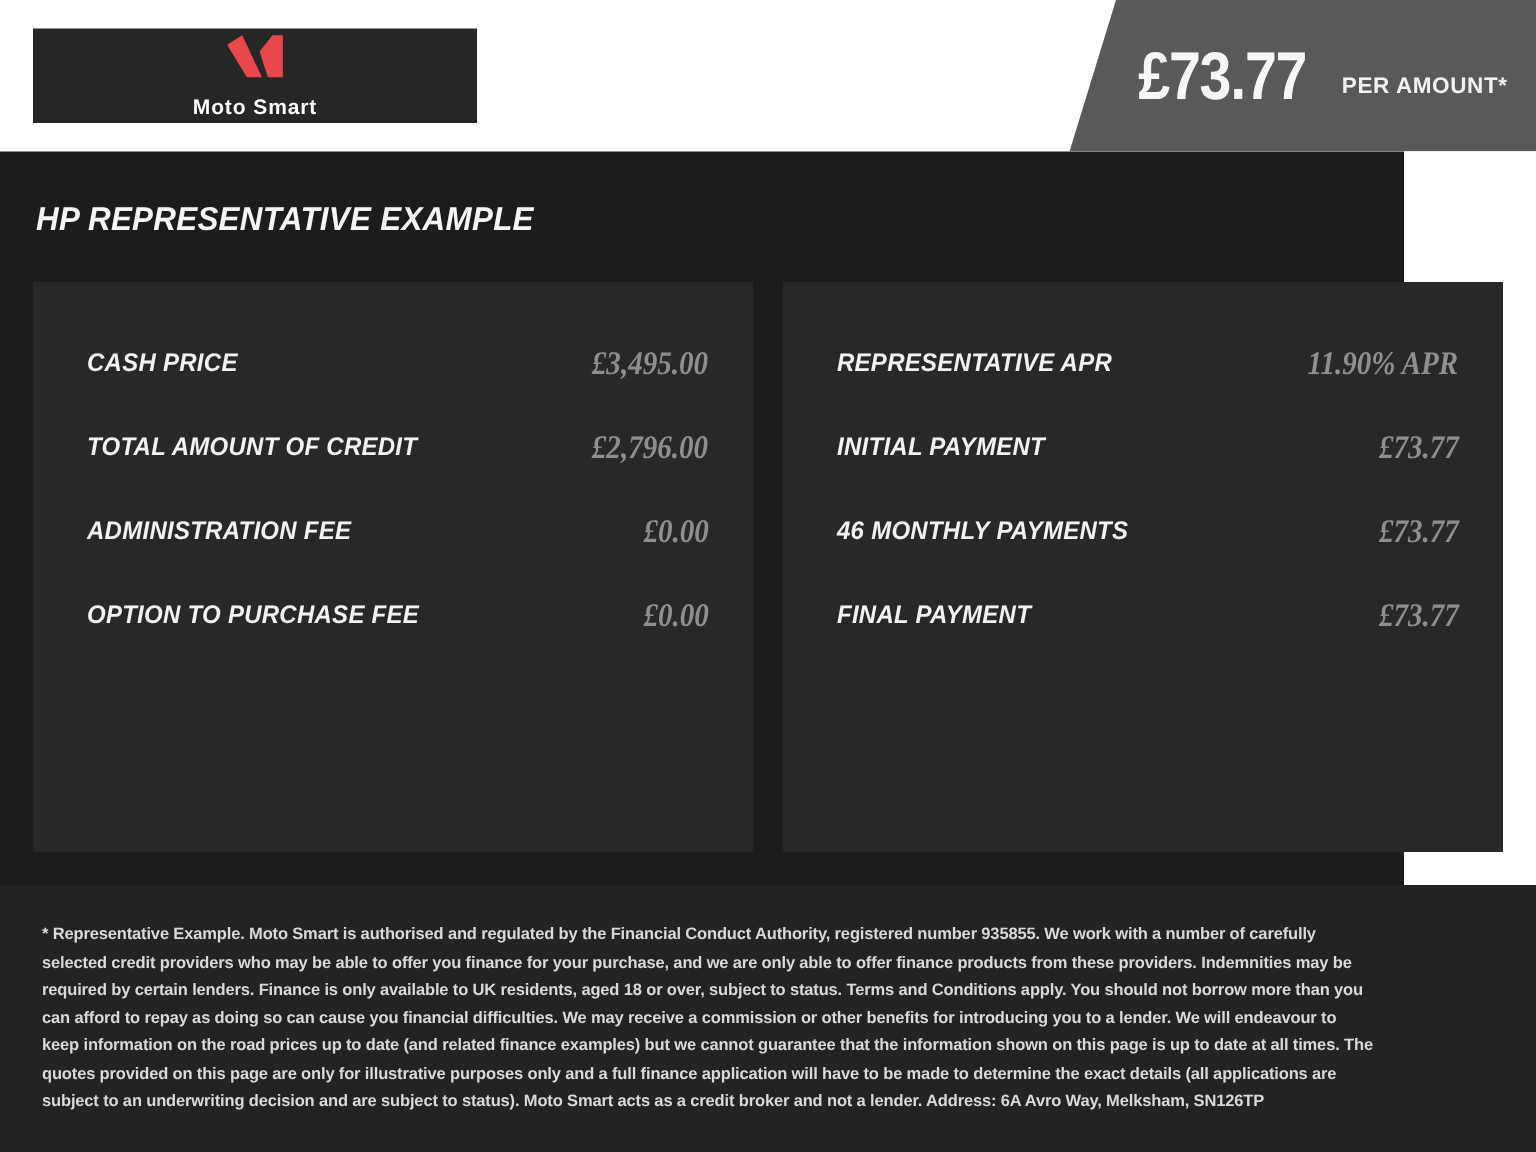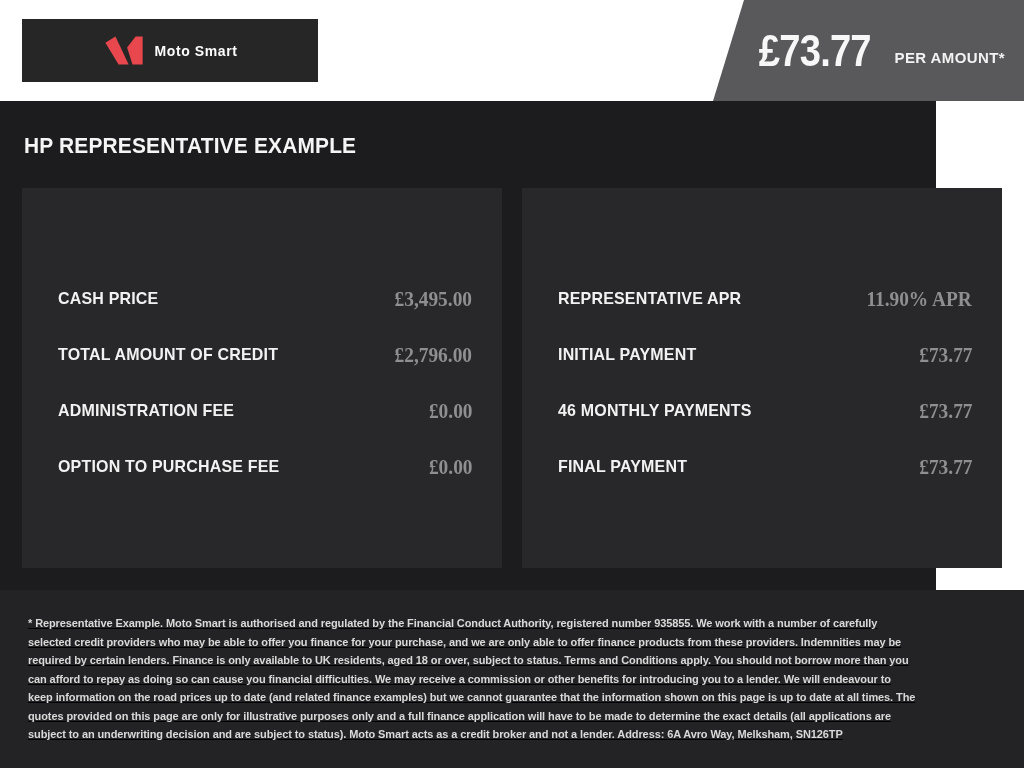--- a/index.html
+++ b/index.html
@@ -4,52 +4,52 @@
 <style>
   * { margin: 0; padding: 0; box-sizing: border-box; }
   html, body { width: 1024px; height: 768px; overflow: hidden; background: #ffffff;
                font-family: "Liberation Sans", sans-serif; }
   .page { position: relative; width: 1024px; height: 768px; background: #ffffff; }
 
   
   .header { position: absolute; top: 0; left: 0; width: 1024px; height: 101px; background: #ffffff; }
   .logo-box { position: absolute; top: 19px; left: 22px; width: 296px; height: 63px;
               background: #262627; display: flex; align-items: center; justify-content: center;
-              gap: 10px; cursor: pointer; }
+              gap: 10px; cursor: pointer; flex-direction: column; }
   .logo-m { width: 42px; height: 31px; flex: 0 0 auto; }
   .logo-text { color: #fdfdfd; font-size: 14px; font-weight: 700; letter-spacing: 0.6px; }
 
   .price-banner { position: absolute; top: 0; right: 0; width: 324px; height: 101px;
                   background: #59595b;
                   clip-path: polygon(44px 0, 324px 0, 324px 101px, 13px 101px);
                   display: flex; align-items: center; justify-content: center; gap: 14px;
                   padding-left: 30px; }
   .price-amount { color: #f7f7f7; font-size: 45px; font-weight: 700;
                   transform: scaleX(0.85); transform-origin: center; letter-spacing: -1px; }
   .price-per { color: #f2f2f2; font-size: 15px; font-weight: 700; letter-spacing: 0.4px;
                margin-top: 14px; }
 
   
-  .main { position: absolute; top: 101px; left: 0; width: 936px; height: 489px; background: #1c1c1e; }
+  .main { position: absolute; top: 101px; left: 0; width: 936px; height: 489px; background: #1c1c1e; font-style: italic; }
   .page-title { color: #f5f5f5; font-size: 22px; font-weight: 700; letter-spacing: 0.2px;
                 margin: 32px 0 0 24px; transform: scaleX(0.95); transform-origin: left center; }
 
   .panels { position: absolute; top: 87px; left: 22px; width: 980px; display: flex; gap: 20px; }
   .panel { width: 480px; height: 380px; background: #28282a;
-           padding: 26px 30px 16px 36px; display: flex; flex-direction: column; justify-content: center; }
+           padding: 26px 30px 16px 36px; display: flex; flex-direction: column; }
   .finance-row { height: 56px; display: flex; align-items: center; justify-content: space-between; }
   .row-label { color: #f2f2f2; font-size: 17px; font-weight: 700; letter-spacing: 0.2px;
                transform: scaleX(0.94); transform-origin: left center; white-space: nowrap; }
   .row-value { color: #8f8f91; font-size: 22px; font-weight: 700;
                font-family: "Liberation Serif", serif;
                transform: scaleX(0.88); transform-origin: right center; white-space: nowrap; }
 
   
   .footer { position: absolute; top: 590px; left: 0; width: 1024px; height: 178px;
-            background: #232325; text-decoration: underline; }
+            background: #232325; }
   .disclaimer { color: #d9d9d9; font-size: 11px; font-weight: 700; letter-spacing: -0.1px;
                 line-height: 18.5px; width: 888px; margin: 24px 0 0 28px; }
 </style>
 </head>
 <body>
 
 <div class="page">
 
   <div class="header">
     <div class="logo-box">

